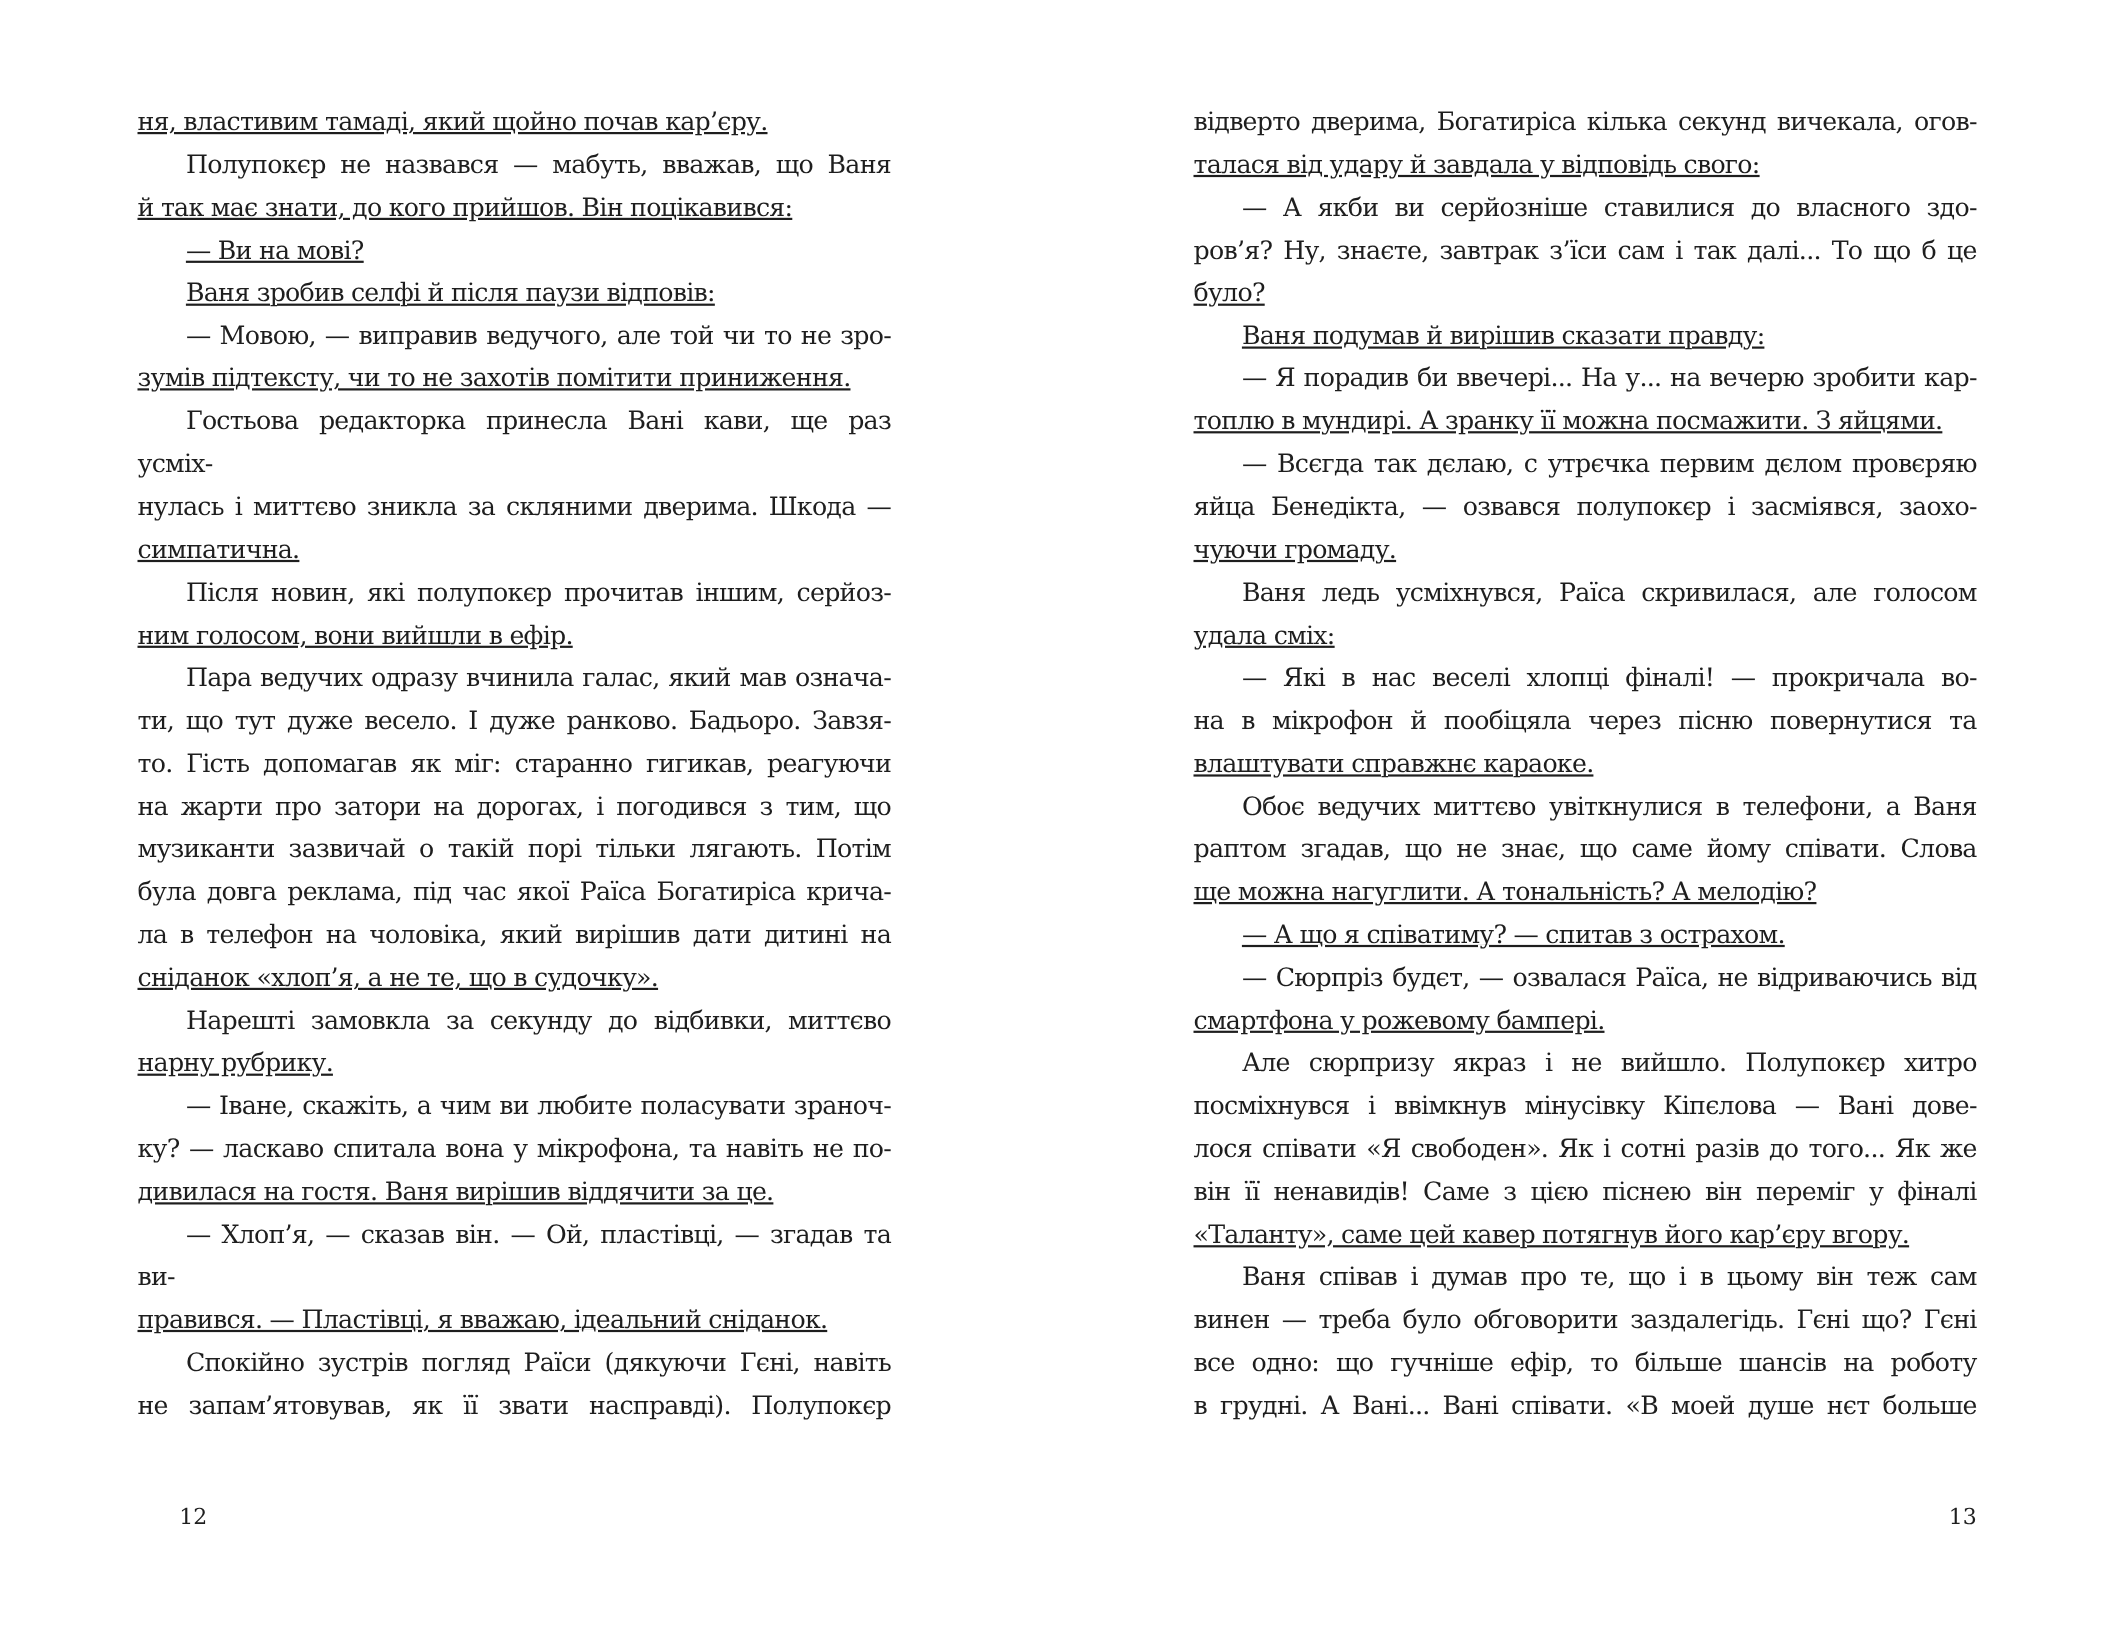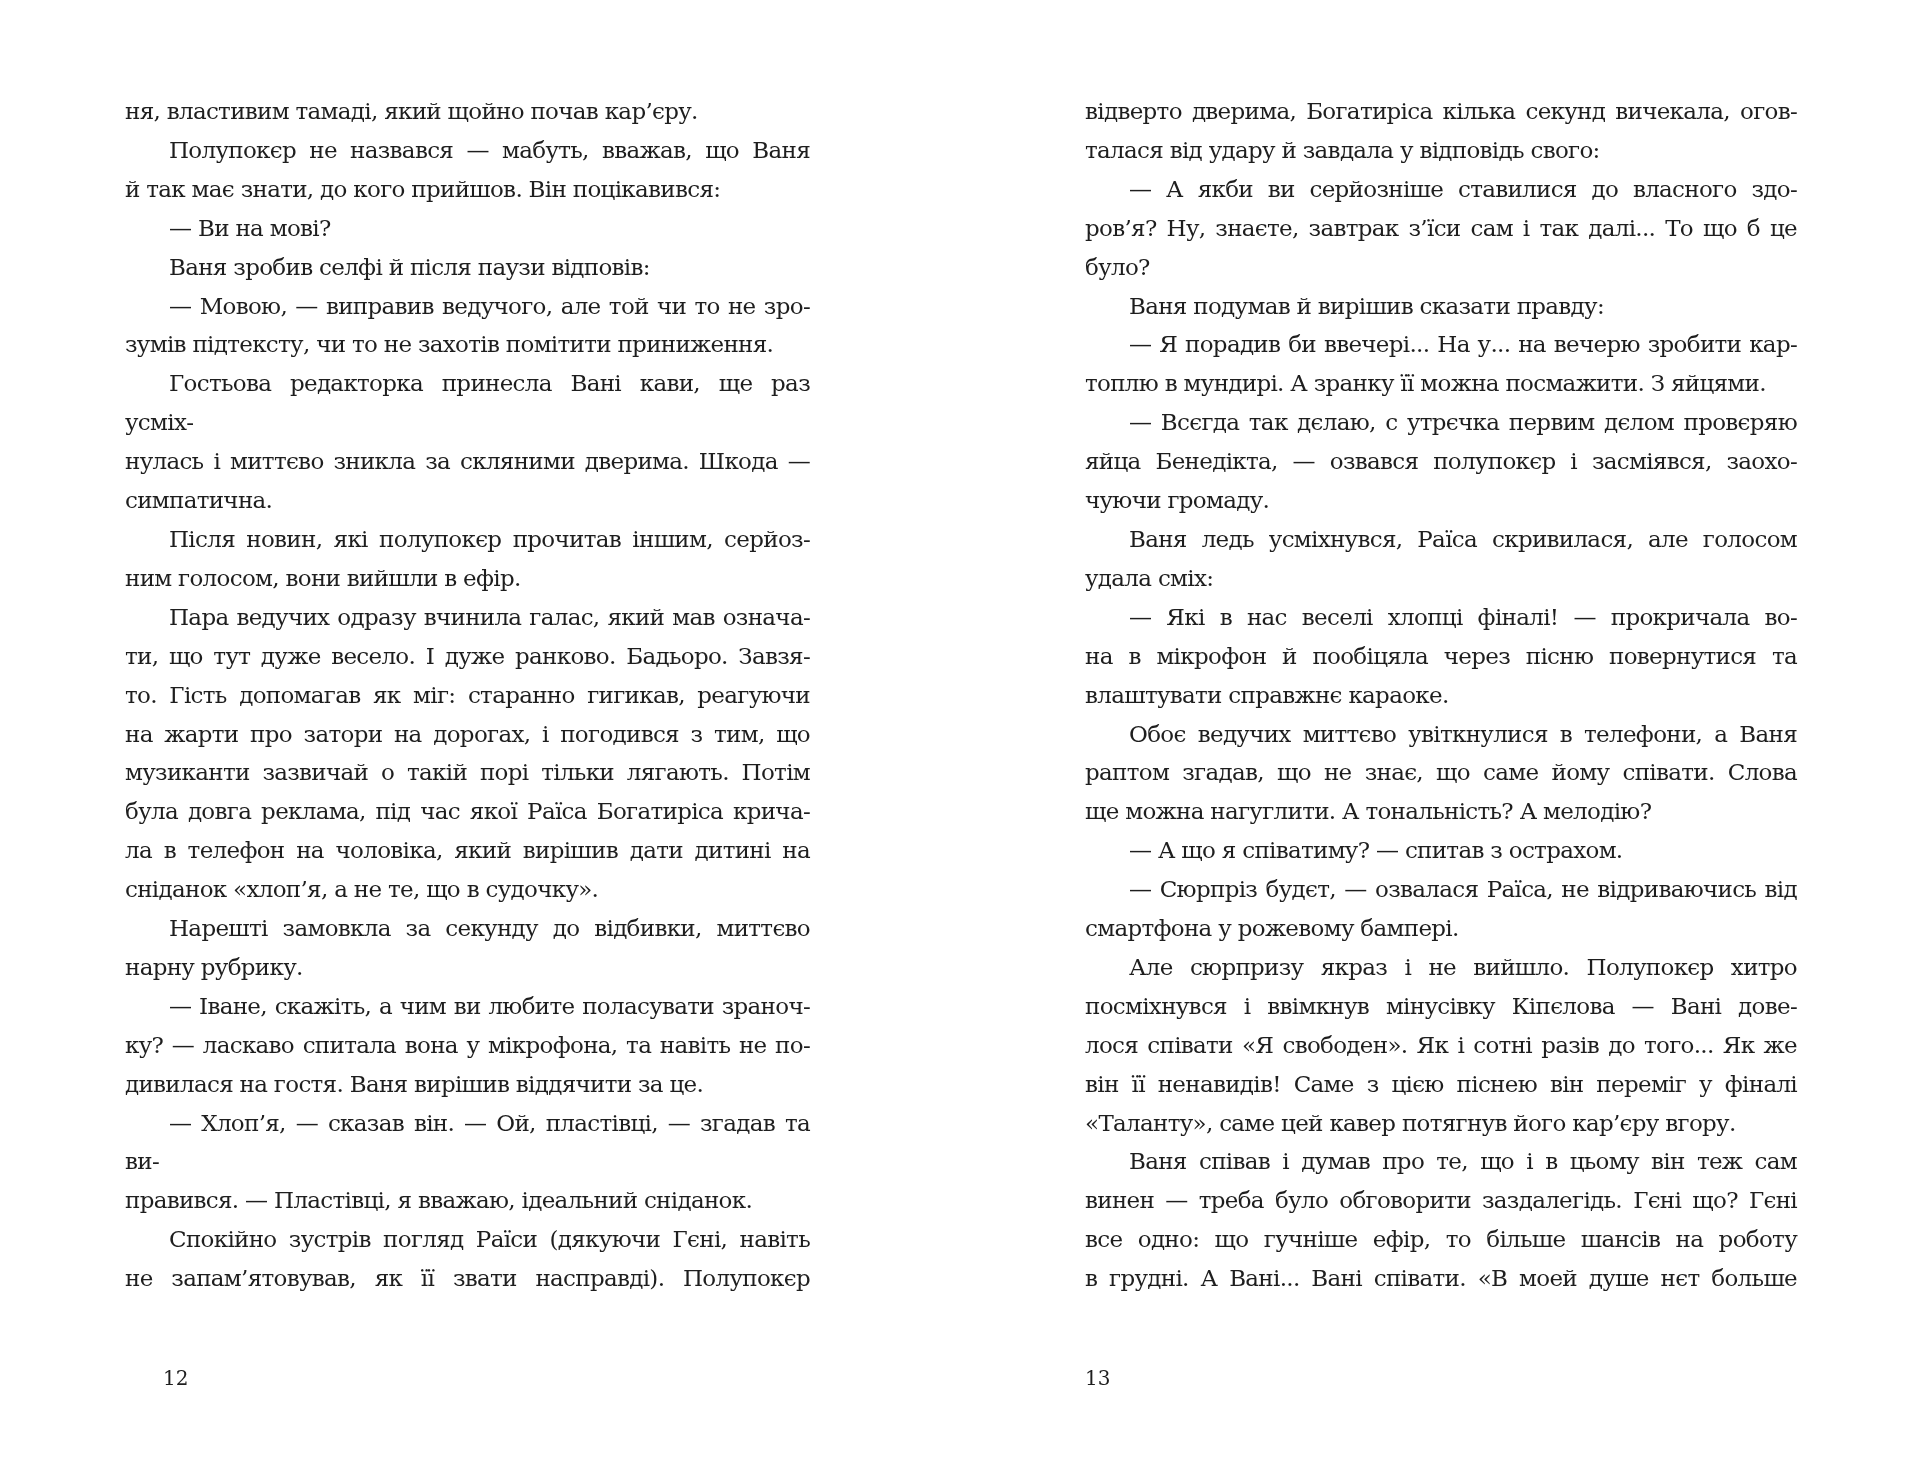--- a/index.html
+++ b/index.html
@@ -35,34 +35,35 @@
     text-align:justify;
     text-align-last:justify;
     white-space:normal;
   }
   .text-col .line.indent{
     text-indent:44px;
   }
   .text-col .line.end{
     text-align:left;
     text-align-last:left;
+    text-decoration:underline;
   }
   .page-num{
     position:absolute;
     top:1366px;
     font-size:20px;
     color:#1e1e1e;
   }
   .page-num-left{
     left:163px;
   }
   .page-num-right{
     left:1085px;
     width:712px;
-    text-align:left;
+    text-align:right;
   }
 </style>
 </head>
 <body>
 
 <div class="screenshot">
   <div class="text-col col-left">
       <div class="line end">ня, властивим тамаді, який щойно почав кар’єру.</div>
       <div class="line indent">Полупокєр не назвався — мабуть, вважав, що Ваня</div>
       <div class="line end">й так має знати, до кого прийшов. Він поцікавився:</div>

